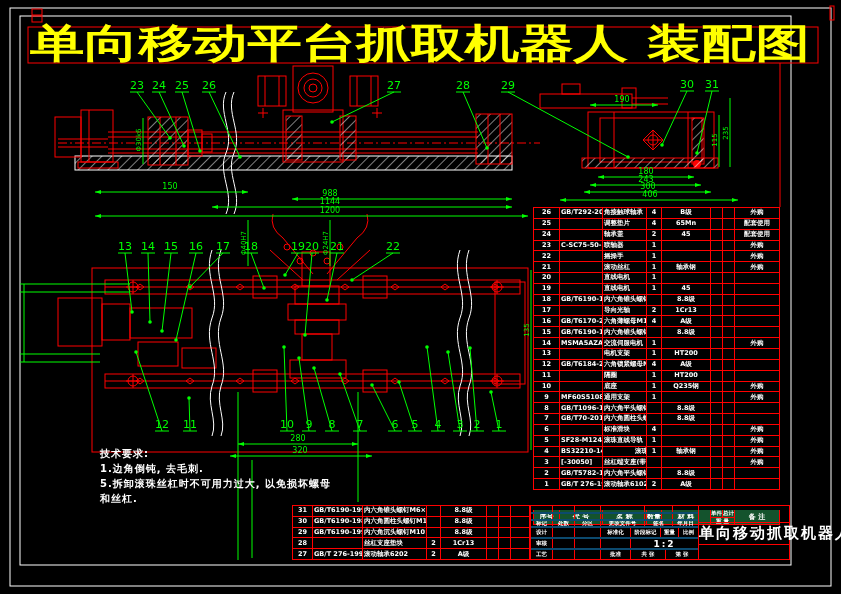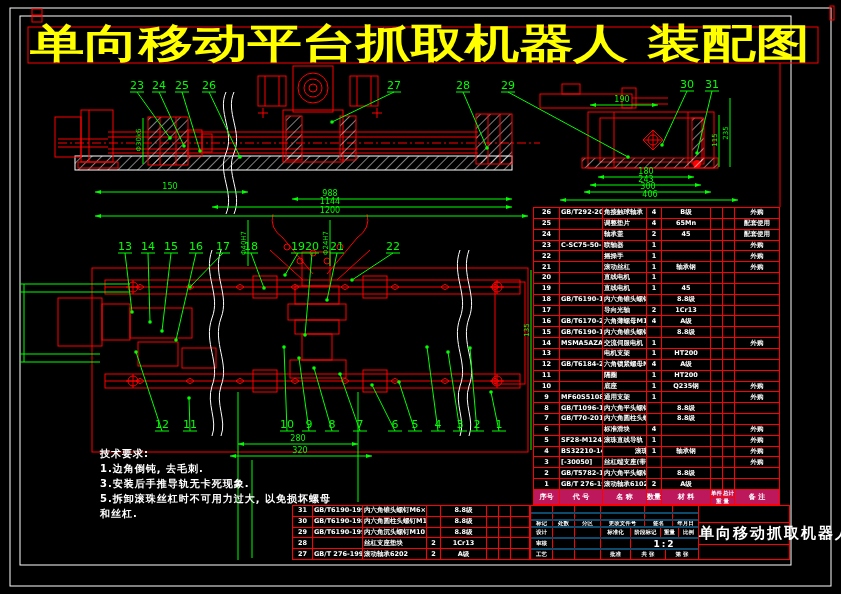--- a/index.html
+++ b/index.html
@@ -13,21 +13,21 @@
   .tech div{height:15px;}
   
   .bom{border:1px solid #f00;box-sizing:border-box;display:flex;flex-direction:column;}
   .bom .row{flex:1;display:flex;border-bottom:1px solid #f00;min-height:0;}
   .bom .row:last-child{border-bottom:none;}
   .bom .cell{border-right:1px solid #f00;box-sizing:border-box;color:#fff;
         font-size:6.5px;font-weight:bold;line-height:9px;overflow:hidden;white-space:nowrap;
         padding:0 1px;display:flex;align-items:center;}
   .bom .cell:last-child{border-right:none;}
   .bom .c-center{justify-content:center;}
-  .bom-header{display:flex;border:1px solid #f00;border-top:none;box-sizing:border-box;background:#be185d;}
+  .bom-header{display:flex;border:1px solid #f00;border-top:none;box-sizing:border-box;background:#14532d;margin-top:20px;}
   .bom-header .cell{border-right:1px solid #f00;box-sizing:border-box;color:#fff;font-size:7px;
         font-weight:bold;display:flex;align-items:center;justify-content:center;overflow:hidden;
         white-space:nowrap;}
   .bom-header .cell:last-child{border-right:none;}
   .wcol{display:flex;flex-direction:column;}
   .wcol .wtop{display:flex;flex:1;border-bottom:1px solid #f00;}
   .wcol .wtop span{flex:1;font-size:5.5px;color:#fff;text-align:center;overflow:hidden;border-right:1px solid #f00;}
   .wcol .wtop span:last-child{border-right:none;}
   .wcol .wbot{flex:1;font-size:5.5px;color:#fff;text-align:center;overflow:hidden;}
   
@@ -382,21 +382,20 @@
         <line x1="248" y1="220" x2="248" y2="266" stroke="#00ff00"></line>
         <text x="246" y="243" fill="#00ff00" font-size="7" text-anchor="middle" font-family="DejaVu Sans, sans-serif" transform="rotate(-90 246 243)">Φ40H7</text>
         <line x1="330" y1="220" x2="330" y2="266" stroke="#00ff00"></line>
         <text x="328" y="243" fill="#00ff00" font-size="7" text-anchor="middle" font-family="DejaVu Sans, sans-serif" transform="rotate(-90 328 243)">Φ24H7</text>
       </g>
   </svg>
 
   <div class="abs tech">
     <div>技术要求:</div>
     <div>1.边角倒钝, 去毛刺.</div>
-    <div>3.安装后手推导轨无卡死现象.</div>
     <div>5.拆卸滚珠丝杠时不可用力过大, 以免损坏螺母</div>
     <div>和丝杠.</div>
   </div>
 
   <div id="bom-main" class="abs bom" style="left:533px;top:207px;width:247px;height:283px;">
       <div class="row">
         <div class="cell c-center" style="width: 26px;">26</div>
         <div class="cell" style="width: 43px;">GB/T292-2007</div>
         <div class="cell" style="width: 44px;">角接触球轴承</div>
         <div class="cell c-center" style="width: 15px;">4</div>

